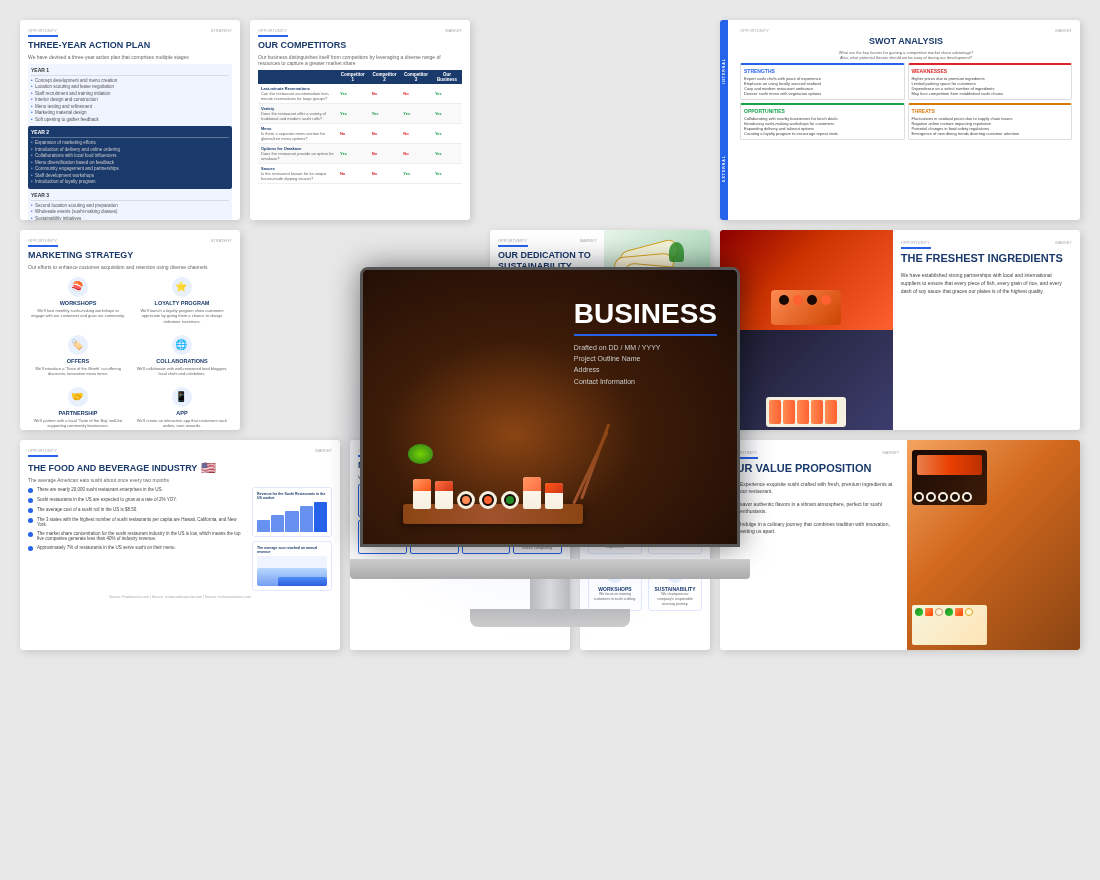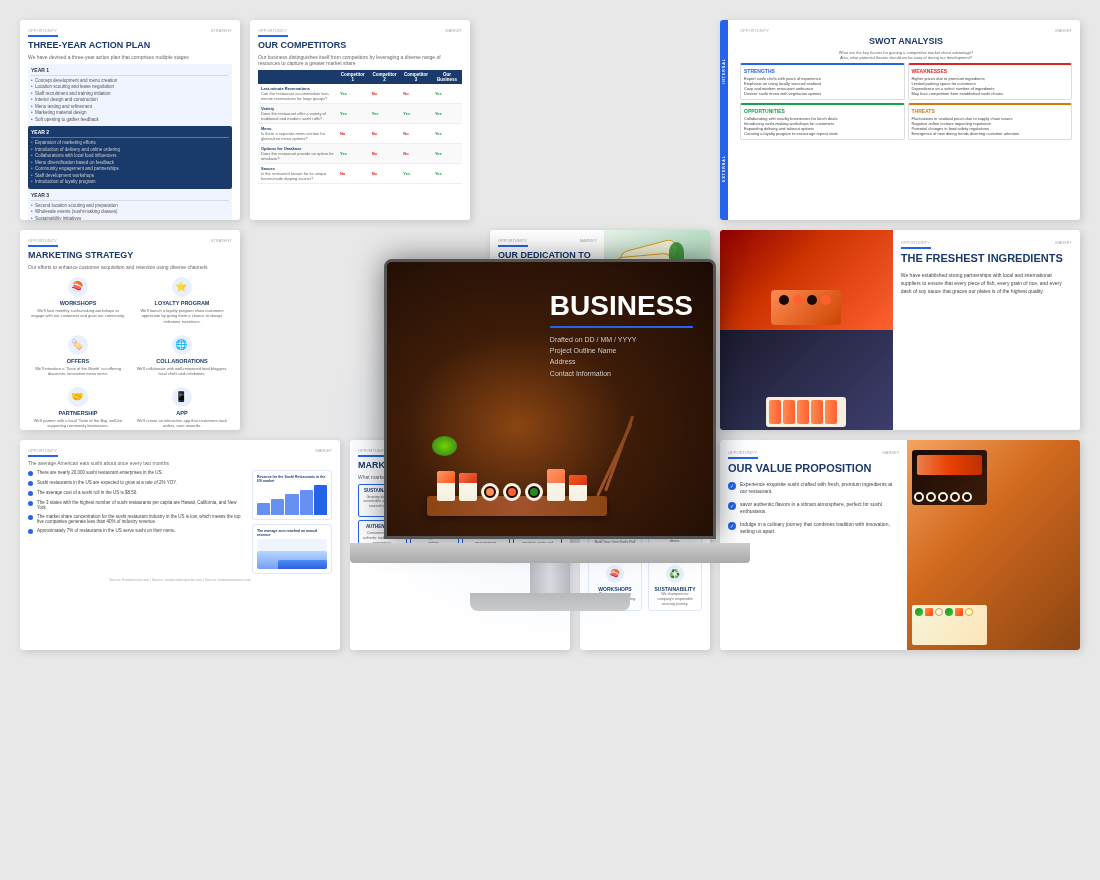--- a/index.html
+++ b/index.html
@@ -28,25 +28,25 @@
       position: absolute;
       top: 50%;
       left: 50%;
       transform: translate(-50%, -50%);
       z-index: 100;
       width: 420px;
       height: 370px;
     }
 
     .monitor-screen {
-      width: 332px;
+      width: 380px;
       height: 280px;
       background: #1a1a1a;
       border-radius: 8px 8px 0 0;
-      margin: 4px auto;
+      margin: 12px auto;
       position: relative;
       overflow: hidden;
       border: 3px solid #555;
       box-shadow: 0 0 30px rgba(0,0,0,0.5);
     }
 
     .monitor-screen-inner {
       width: 100%;
       height: 100%;
       background: linear-gradient(135deg, #1a0a05 0%, #2d1a10 30%, #0a0a0a 70%);
@@ -612,20 +612,24 @@
   </div>
 </div>
 
 <div class="slide-card" style="position:absolute; top:440px; left:20px; width:320px; height:210px; z-index:1;">
   <div class="slide-content" style="position:relative;">
     <div class="top-label-row">
       <span class="corner-label">OPPORTUNITY</span>
       <span class="corner-label">MARKET</span>
     </div>
     <div class="accent-bar"></div>
+    <div style="display:flex; align-items:center; gap:4px;">
+      <div class="slide-title">THE FOOD AND BEVERAGE INDUSTRY</div>
+      <span style="font-size:12px;">🇺🇸</span>
+    </div>
     <div class="slide-subtitle">The average American eats sushi about once every two months</div>
     <div style="display:flex; gap:8px;">
       <div style="flex:1;">
         <div class="industry-card">
           <div class="stat-item">
             <div class="stat-dot"></div>
             <span>There are nearly 20,000 sushi restaurant enterprises in the US.</span>
           </div>
           <div class="stat-item">
             <div class="stat-dot"></div>

